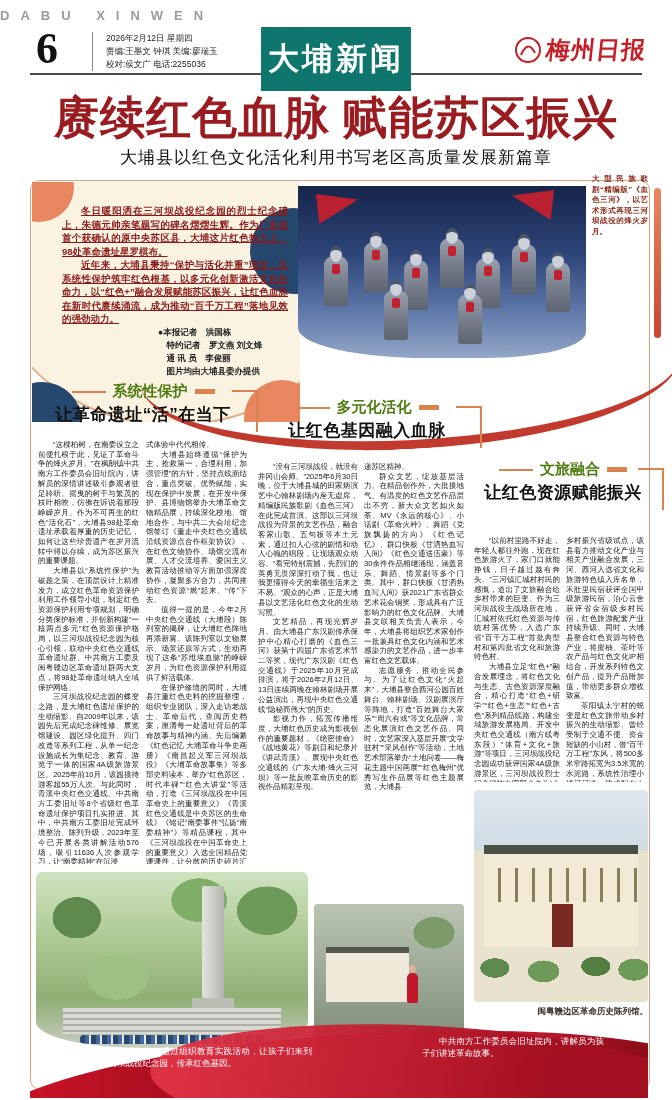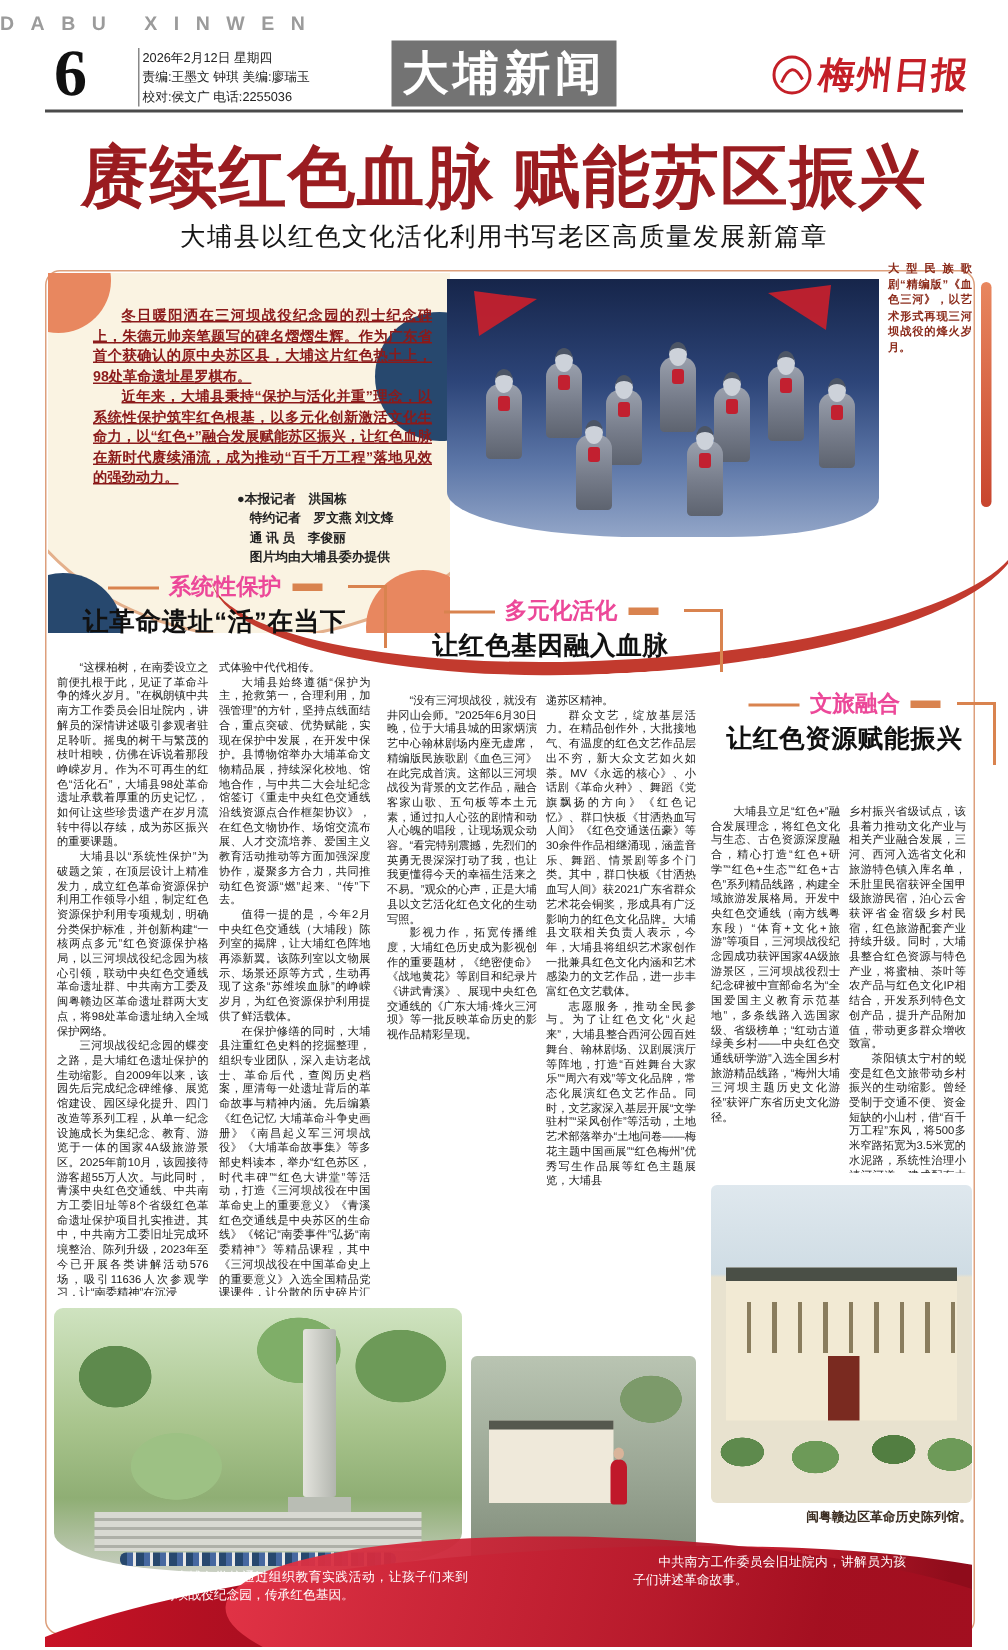--- a/index.html
+++ b/index.html
@@ -4,24 +4,24 @@
 <style>
   html,body{margin:0;padding:0;}
   body{width:672px;height:1100px;position:relative;background:#ffffff;
        font-family:"Liberation Sans",sans-serif;overflow:hidden;}
   
   .topline{position:absolute;left:0;top:8px;width:672px;
            color:#9b9b9b;font-size:13px;font-weight:bold;letter-spacing:11px;}
   .pagenum{position:absolute;left:36px;top:26px;font-family:"Liberation Serif",serif;
            font-size:44px;font-weight:bold;color:#111;line-height:46px;}
   .issue{position:absolute;left:92px;top:32px;font-size:8.5px;color:#222;
-         line-height:13px;border-left:1.5px solid #888;padding-left:2px;}
+         line-height:13px;border-left:1.5px solid #888;padding-left:13px;}
   .hrule{position:absolute;left:30px;top:73px;width:612px;height:2px;background:#4a4a4a;}
-  .masthead{position:absolute;left:261px;top:27px;width:150px;height:44px;
-            background:#737373;color:#fff;display:flex;align-items:center;justify-content:center;
+  .masthead{position:absolute;left:261px;top:27px;width:150px;height:64px;
+            background:#0f766e;color:#fff;display:flex;align-items:center;justify-content:center;
             font-size:31px;font-weight:bold;letter-spacing:3px;z-index:5;}
   .paperlogo{position:absolute;right:26px;top:34px;display:flex;align-items:center;gap:4px;}
   .paperlogo .txt{color:#c41f27;font-family:"Liberation Serif",serif;font-weight:bold;
                   font-size:24px;letter-spacing:1px;transform:skewX(-6deg);}
   
   .headline{position:absolute;left:0;top:88px;width:672px;text-align:center;
             font-family:"Liberation Serif",serif;font-weight:900;font-size:45px;
             color:#9a1c20;letter-spacing:1px;}
   .subhead{position:absolute;left:0;top:146px;width:672px;text-align:center;
            font-size:17px;font-weight:normal;color:#141414;letter-spacing:1px;}
@@ -54,21 +54,21 @@
             font-size:7.5px;line-height:10.5px;font-weight:bold;text-align:justify;}
   .sidebar-strip{position:absolute;left:654px;top:188px;width:7px;height:150px;z-index:2;
                  background:linear-gradient(180deg,#e8875f,#c8452e);border-radius:4px;}
   .redarc{position:absolute;left:140px;top:290px;width:540px;height:150px;border-radius:50%;
           border-bottom:9px solid #c23a2e;transform:rotate(-3deg);z-index:1;}
   
   .credits{position:absolute;left:158px;top:326px;width:124px;z-index:4;
            font-size:8.5px;line-height:13px;color:#222;font-weight:bold;}
   
   .sec{position:absolute;text-align:center;z-index:3;}
-  .sec .t1{font-size:15px;font-weight:bold;color:#ec4899;display:flex;align-items:center;
+  .sec .t1{font-size:15px;font-weight:bold;color:#4d7c0f;display:flex;align-items:center;
            justify-content:center;gap:7px;}
   .sec .t1::before,.sec .t1::after{content:"";width:20px;height:5px;background:#d9834f;}
   .sec .t1::before{width:34px;height:2px;}
   .sec .t2{font-size:17px;font-weight:bold;color:#111;margin-top:2px;letter-spacing:.5px;}
   .sec .corner{position:absolute;right:-16px;top:8px;width:24px;height:40px;
                border-top:2px solid #d9834f;border-right:2px solid #d9834f;}
   
   .bodycol{position:absolute;text-align:justify;font-size:7.5px;line-height:9.7px;
            color:#1a1a1a;overflow:hidden;z-index:2;}
   .bodycol p{margin:0;text-indent:2em;}
@@ -204,28 +204,30 @@
     <p>三河坝战役纪念园的蝶变之路，是大埔红色遗址保护的生动缩影。自2009年以来，该园先后完成纪念碑维修、展览馆建设、园区绿化提升、四门改造等系列工程，从单一纪念设施成长为集纪念、教育、游览于一体的国家4A级旅游景区。2025年前10月，该园接待游客超55万人次。与此同时，青溪中央红色交通线、中共南方工委旧址等8个省级红色革命遗址保护项目扎实推进。其中，中共南方工委旧址完成环境整治、陈列升级，2023年至今已开展各类讲解活动576场，吸引11636人次参观学习，让“南委精神”在沉浸</p>
   </div>
 <div class="bodycol" style="left:146px;top:440px;width:101px;height:424px;">
     <p class="cont">式体验中代代相传。</p>
     <p>大埔县始终遵循“保护为主，抢救第一，合理利用，加强管理”的方针，坚持点线面结合，重点突破、优势赋能，实现在保护中发展，在开发中保护。县博物馆举办大埔革命文物精品展，持续深化校地、馆地合作，与中共二大会址纪念馆签订《重走中央红色交通线沿线资源点合作框架协议》，在红色文物协作、场馆交流布展、人才交流培养、爱国主义教育活动推动等方面加强深度协作，凝聚多方合力，共同推动红色资源“燃”起来、“传”下去。</p>
     <p>值得一提的是，今年2月中央红色交通线（大埔段）陈列室的揭牌，让大埔红色阵地再添新翼。该陈列室以文物展示、场景还原等方式，生动再现了这条“苏维埃血脉”的峥嵘岁月，为红色资源保护利用提供了鲜活载体。</p>
     <p>在保护修缮的同时，大埔县注重红色史料的挖掘整理，组织专业团队，深入走访老战士、革命后代，查阅历史档案，厘清每一处遗址背后的革命故事与精神内涵。先后编纂《红色记忆 大埔革命斗争史画册》《南昌起义军三河坝战役》《大埔革命故事集》等多部史料读本，举办“红色苏区，时代丰碑”“红色大讲堂”等活动，打造《三河坝战役在中国革命史上的重要意义》《青溪红色交通线是中央苏区的生命线》《铭记“南委事件”弘扬“南委精神”》等精品课程，其中《三河坝战役在中国革命史上的重要意义》入选全国精品党课课件，让分散的历史碎片汇集成完整的红色记忆谱系，为红色传承奠定坚实的史料基础。</p>
   </div>
 <div class="bodycol" style="left:258px;top:462px;width:100px;height:434px;">
     <p>“没有三河坝战役，就没有井冈山会师。”2025年6月30日晚，位于大埔县城的田家炳演艺中心翰林剧场内座无虚席，精编版民族歌剧《血色三河》在此完成首演。这部以三河坝战役为背景的文艺作品，融合客家山歌、五句板等本土元素，通过扣人心弦的剧情和动人心魄的唱段，让现场观众动容。“看完特别震撼，先烈们的英勇无畏深深打动了我，也让我更懂得今天的幸福生活来之不易。”观众的心声，正是大埔县以文艺活化红色文化的生动写照。</p>
+    <p>文艺精品，再现光辉岁月。由大埔县广东汉剧传承保护中心精心打磨的《血色三河》获第十四届广东省艺术节二等奖，现代广东汉剧《红色交通线》于2025年10月完成排演，将于2026年2月12日、13日连续两晚在翰林剧场开展公益演出，再现中央红色交通线“隐秘而伟大”的历史。</p>
     <p>影视力作，拓宽传播维度，大埔红色历史成为影视创作的重要题材，《绝密使命》《战地黄花》等剧目和纪录片《讲武青溪》、展现中央红色交通线的《广东大埔·烽火三河坝》等一批反映革命历史的影视作品精彩呈现。</p>
   </div>
 <div class="bodycol" style="left:364px;top:462px;width:100px;height:434px;">
     <p class="cont">递苏区精神。</p>
     <p>群众文艺，绽放基层活力。在精品创作外，大批接地气、有温度的红色文艺作品层出不穷，新大众文艺如火如荼。MV《永远的核心》、小话剧《革命火种》、舞蹈《党旗飘扬的方向》《红色记忆》、群口快板《甘洒热血写人间》《红色交通送伍豪》等30余件作品相继涌现，涵盖音乐、舞蹈、情景剧等多个门类。其中，群口快板《甘洒热血写人间》获2021广东省群众艺术花会铜奖，形成具有广泛影响力的红色文化品牌。大埔县文联相关负责人表示，今年，大埔县将组织艺术家创作一批兼具红色文化内涵和艺术感染力的文艺作品，进一步丰富红色文艺载体。</p>
     <p>志愿服务，推动全民参与。为了让红色文化“火起来”，大埔县整合西河公园百姓舞台、翰林剧场、汉剧展演厅等阵地，打造“百姓舞台大家乐”“周六有戏”等文化品牌，常态化展演红色文艺作品。同时，文艺家深入基层开展“文学驻村”“采风创作”等活动，土地艺术部落举办“土地问卷——梅花主题中国画展”“红色梅州”优秀写生作品展等红色主题展览，大埔县</p>
   </div>
 <div class="bodycol" style="left:474px;top:536px;width:86px;height:246px;">
+    <p>“以前村里路不好走，年轻人都往外跑，现在红色旅游火了，家门口就能挣钱，日子越过越有奔头。”三河镇汇城村村民的感慨，道出了文旅融合给乡村带来的巨变。作为三河坝战役主战场所在地，汇城村依托红色资源与传统村落优势，入选广东省“百千万工程”首批典型村和第四批省文化和旅游特色村。</p>
     <p>大埔县立足“红色+”融合发展理念，将红色文化与生态、古色资源深度融合，精心打造“红色+研学”“红色+生态”“红色+古色”系列精品线路，构建全域旅游发展格局。开发中央红色交通线（南方线粤东段）“体育+文化+旅游”等项目，三河坝战役纪念园成功获评国家4A级旅游景区，三河坝战役烈士纪念碑被中宣部命名为“全国爱国主义教育示范基地”，多条线路入选国家级、省级榜单；“红动古道 绿美乡村——中央红色交通线研学游”入选全国乡村旅游精品线路，“梅州大埔三河坝主题历史文化游径”获评广东省历史文化游径。</p>
   </div>
 <div class="bodycol" style="left:566px;top:536px;width:78px;height:246px;">
     <p class="cont">乡村振兴省级试点，该县着力推动文化产业与相关产业融合发展，三河、西河入选省文化和旅游特色镇入库名单，禾肚里民宿获评全国甲级旅游民宿，泊心云舍获评省金宿级乡村民宿，红色旅游配套产业持续升级。同时，大埔县整合红色资源与特色产业，将蜜柚、茶叶等农产品与红色文化IP相结合，开发系列特色文创产品，提升产品附加值，带动更多群众增收致富。</p>
     <p>茶阳镇太宁村的蜕变是红色文旅带动乡村振兴的生动缩影。曾经受制于交通不便、资金短缺的小山村，借“百千万工程”东风，将500多米窄路拓宽为3.5米宽的水泥路，系统性治理小靖河河道，建成配有太阳能路灯的“长康大道”。如今的太宁村，山水风光与红色文化交相辉映，吸引众多游客探访，乡村活力持续迸发。</p>
   </div>
 
 <div class="photo ph-monument">
   <div class="obelisk"></div>
   <div class="stairs"></div>

